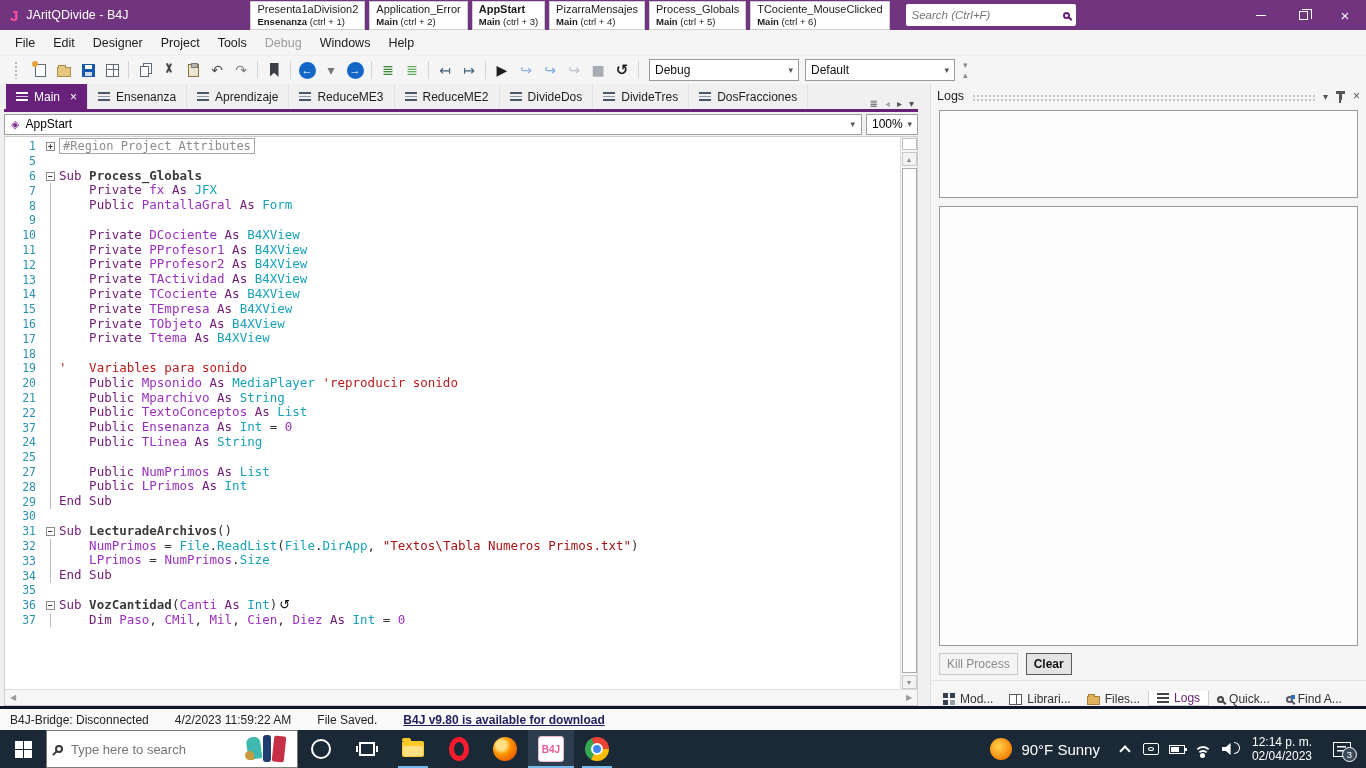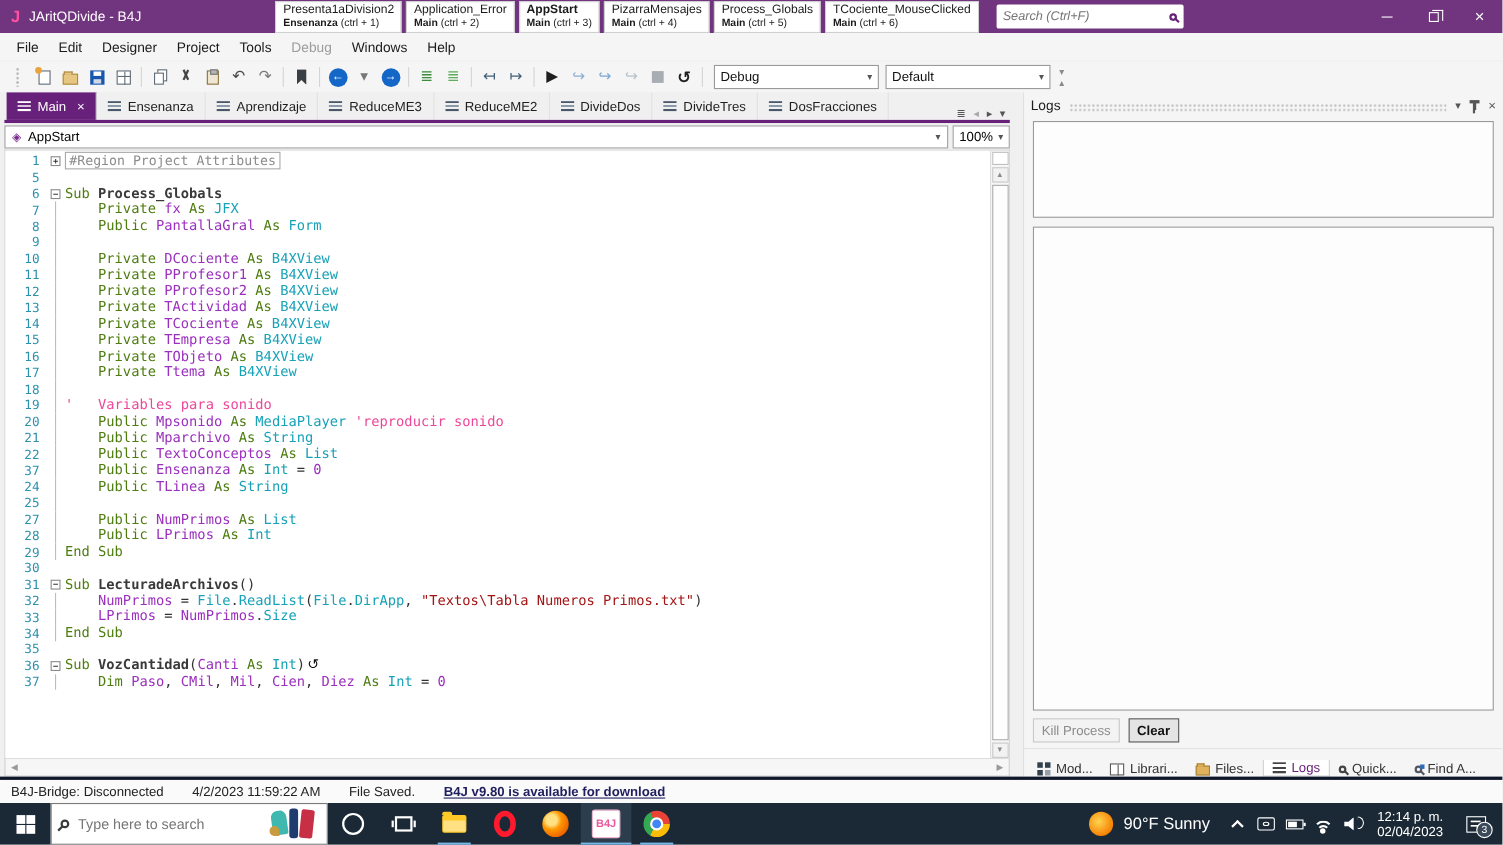--- a/index.html
+++ b/index.html
@@ -78,26 +78,26 @@
   .zsel .caret{margin-left:auto;font-size:9px;color:#555}
 
   .codewrap{flex:1;display:flex;min-height:0;margin:0 4px;background:#fff;border:1px solid #cfcfcf;border-bottom:none;position:relative}
   .codearea{flex:1;overflow:hidden;background:#fff;padding-top:2px}
   .cl{height:14.8px;display:flex;align-items:center;white-space:pre}
   .ln{width:40px;flex:0 0 40px;text-align:right;padding-right:9px;color:#2B91AF;font:11.5px "DejaVu Sans Mono",monospace}
   .fold{width:14px;flex:0 0 14px;position:relative;height:100%}
   .fold.g::before{content:"";position:absolute;left:5px;top:0;bottom:0;border-left:1px solid #bdbdbd}
   .fbox{position:absolute;left:1px;top:3px;width:9px;height:9px;border:1px solid #8a8a8a;background:#fff;font:bold 8px/7px "DejaVu Sans Mono",monospace;text-align:center;color:#333}
   .ct{font:12.5px/14.8px "DejaVu Sans Mono",monospace;color:#333;white-space:pre}
-  .tok.kw{color:#4d7c0f}
+  .tok.kw{color:#701a75}
   .tok.sub{color:#3a3a3a;font-weight:bold}
   .tok.id{color:#9B2FBE}
   .tok.nu{color:#9B2FBE}
   .tok.ty{color:#18A2B8}
-  .tok.cm{color:#ec4899}
+  .tok.cm{color:#b91c1c}
   .tok.st{color:#A31515}
   .tok.pl{color:#333}
   .tok.rg{color:#8c8c8c;border:1px solid #a8a8a8;padding:0 3px;font-size:12px}
   .lnicon{font-family:"DejaVu Sans",sans-serif;color:#111;font-size:13px;margin-left:2px}
 
   .vscroll{width:17px;flex:0 0 17px;background:#f6f6f6;border-left:1px solid #dcdcdc;display:flex;flex-direction:column;align-items:center}
   .vs-split{width:15px;height:12px;background:#fff;border:1px solid #c0c0c0;margin:1px 0 2px}
   .vs-btn{width:15px;height:14px;border:1px solid #c9c9c9;background:#f2f2f2;color:#8a8a8a;font-size:7px;display:flex;align-items:center;justify-content:center}
   .vs-thumb{width:15px;flex:1;margin:2px 0;border:1px solid #ababab;background:#fdfdfd}
   .hscroll{height:17px;flex:0 0 17px;margin:0 4px;background:#f6f6f6;border:1px solid #cfcfcf;border-top:1px solid #dcdcdc;display:flex;align-items:center;justify-content:space-between}

